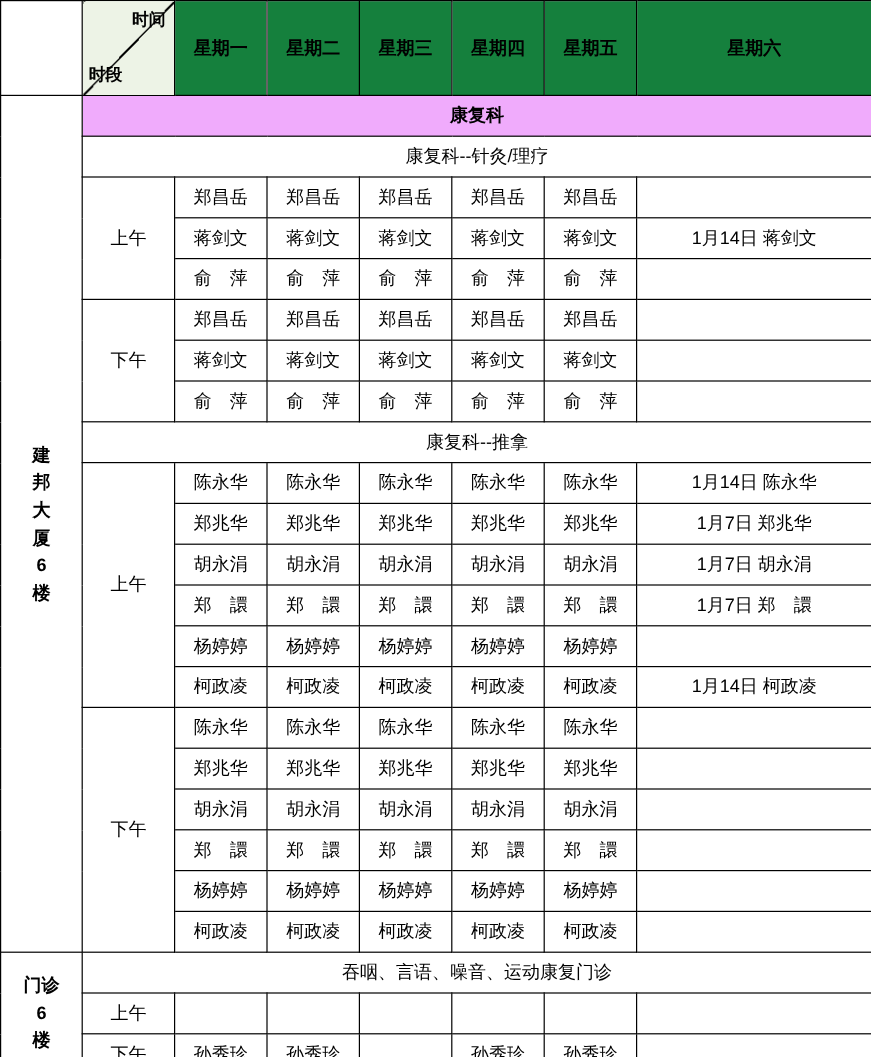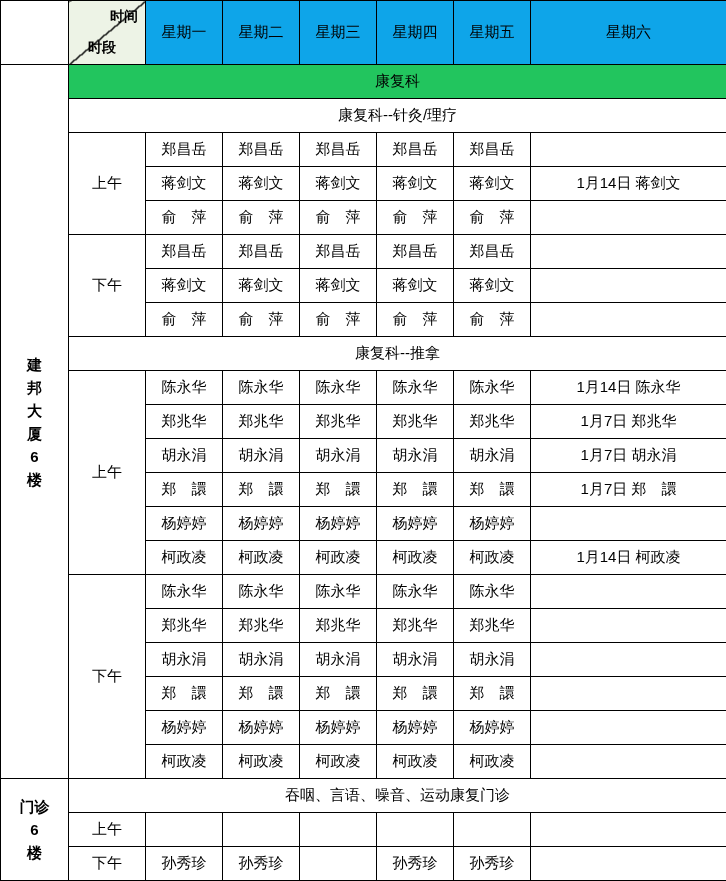--- a/index.html
+++ b/index.html
@@ -18,45 +18,45 @@
   td {
     border:1px solid #000;
     text-align:center;
     vertical-align:middle;
     font-size:15px;
     height:34px;
     padding:0 2px;
     overflow:hidden;
     background:#fff;
   }
-  tr.header-row td { height:64px; }
+  tr.header-row td { height:79px; }
   td.hdr {
-    background:#0ea5e9;
-    font-weight:normal;
+    background:#15803d;
+    font-weight:bold;
   }
   td.corner-empty { background:#ffffff; }
   td.diag {
     position:relative;
     background:#edf3e6;
     font-weight:bold;
     background-image:linear-gradient(to bottom right,
       transparent calc(50% - 0.7px), #000 calc(50% - 0.7px),
       #000 calc(50% + 0.7px), transparent calc(50% + 0.7px));
   }
   td.diag .t { position:absolute; top:7px; right:7px; font-size:14px; }
-  td.diag .b { position:absolute; bottom:7px; left:19px; font-size:14px; }
+  td.diag .b { position:absolute; bottom:7px; left:5px; font-size:14px; }
   td.loc {
     font-weight:bold;
     white-space:pre-line;
     line-height:23px;
     font-size:15px;
   }
   td.dept {
-    background:#22c55e;
-    font-weight:normal;
+    background:#f0abfc;
+    font-weight:bold;
   }
   td.section { font-weight:normal; }
   td.period { font-weight:normal; }
   td.cell { font-weight:normal; }
 </style>
 </head>
 <body>
 
 <table class="sched">
   <colgroup>

